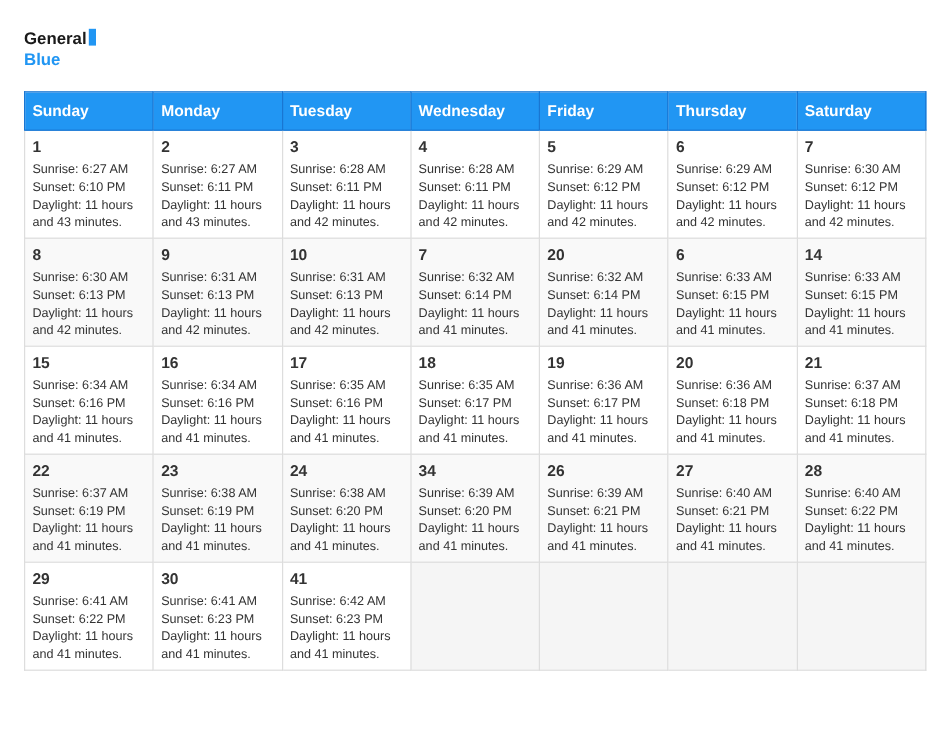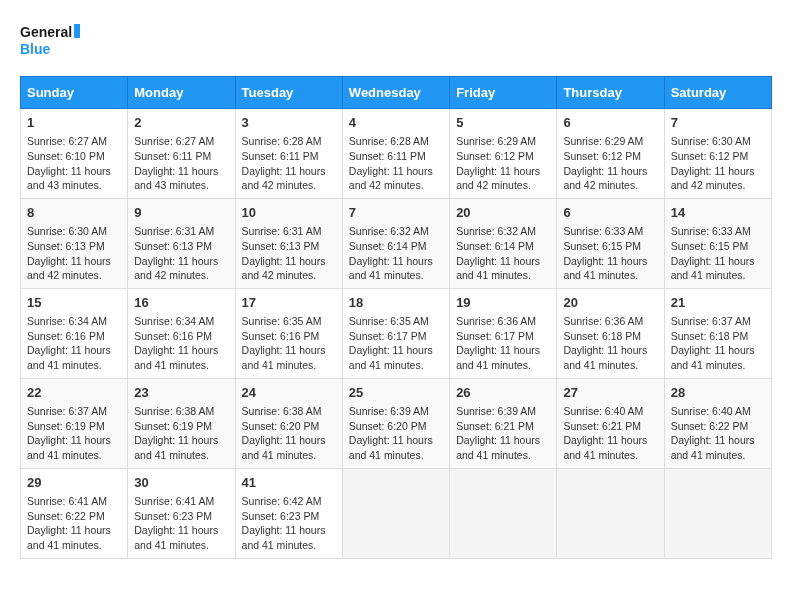--- a/index.html
+++ b/index.html
@@ -276,21 +276,21 @@
 and 41 minutes.</div>
         </td>
         <td>
           <span class="day-num">24</span>
           <div class="day-info" style="white-space: pre-line;">Sunrise: 6:38 AM
 Sunset: 6:20 PM
 Daylight: 11 hours
 and 41 minutes.</div>
         </td>
         <td>
-          <span class="day-num">25</span>
+          <span class="day-num">34</span>
           <div class="day-info" style="white-space: pre-line;">Sunrise: 6:39 AM
 Sunset: 6:20 PM
 Daylight: 11 hours
 and 41 minutes.</div>
         </td>
         <td>
           <span class="day-num">26</span>
           <div class="day-info" style="white-space: pre-line;">Sunrise: 6:39 AM
 Sunset: 6:21 PM
 Daylight: 11 hours

